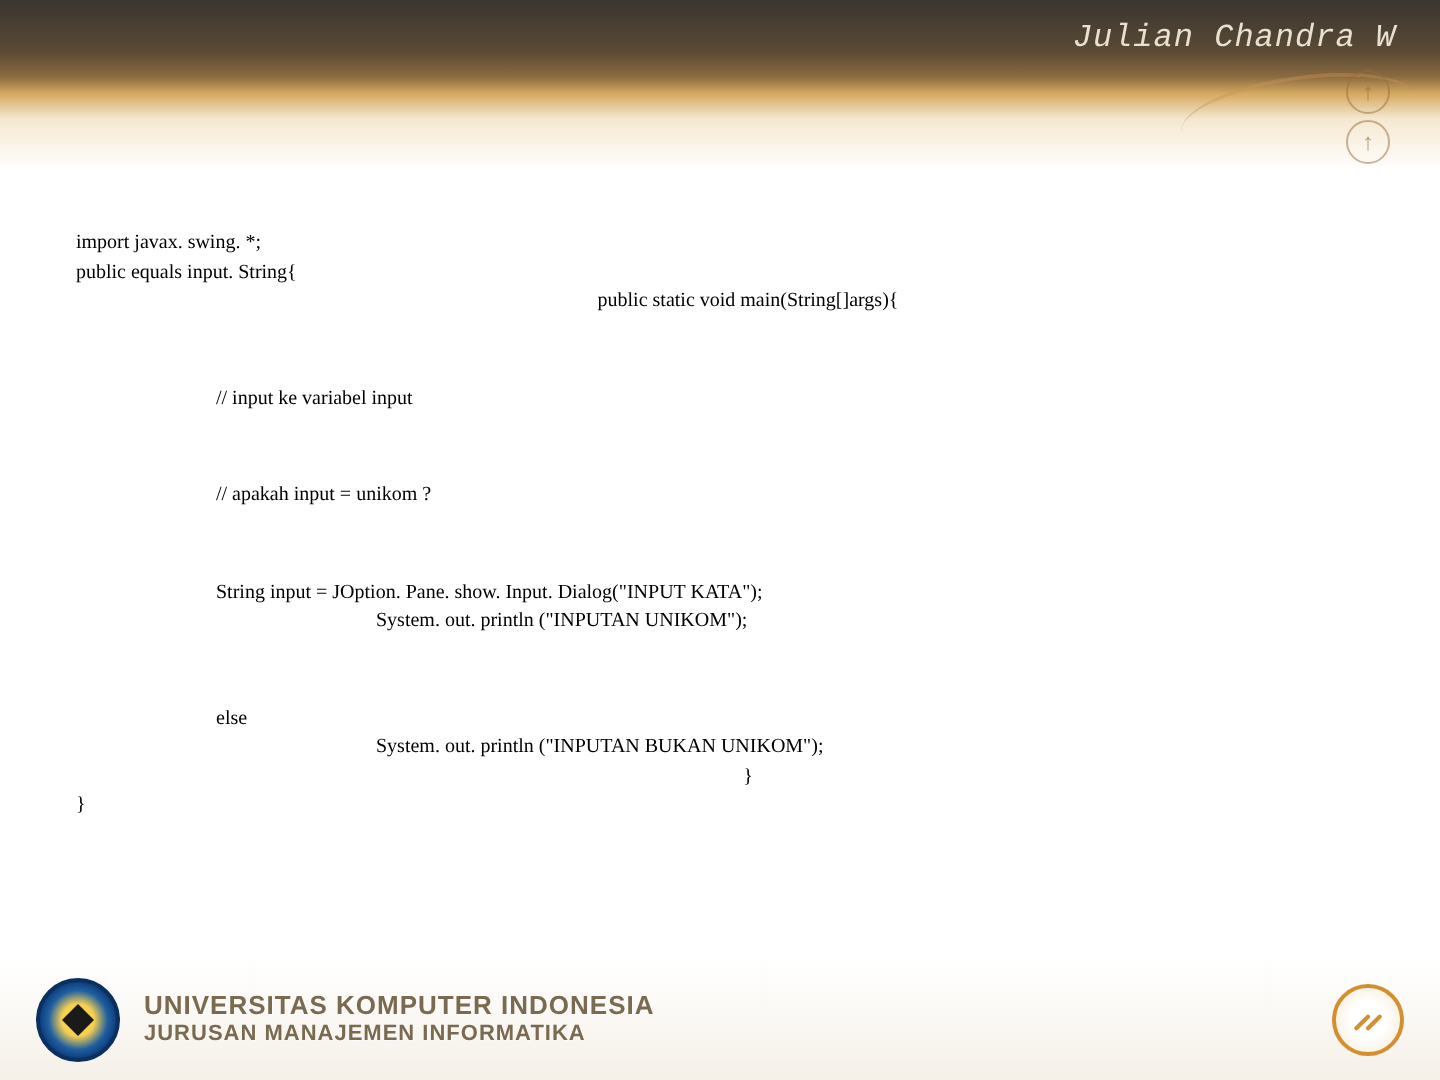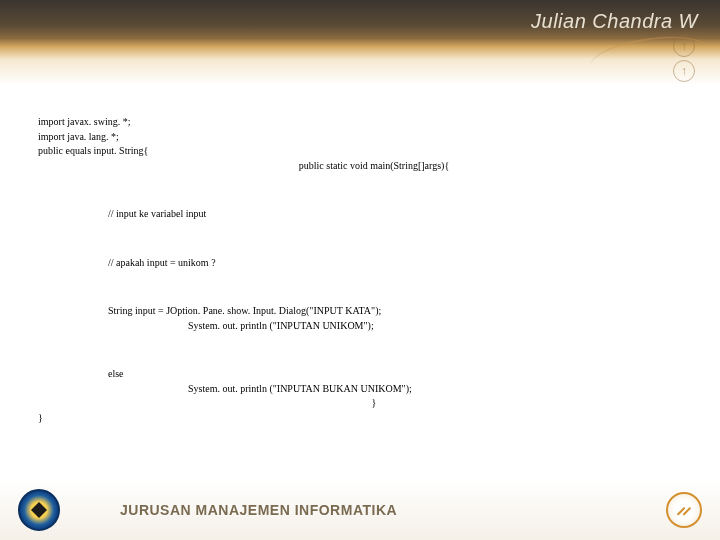--- a/index.html
+++ b/index.html
@@ -15,22 +15,22 @@
     width: 100%;
     height: 85px;
     background: linear-gradient(to bottom, #3a3530 0%, #5a4a35 30%, #8a6a40 45%, #d4a860 55%, #f5e8d0 70%, #ffffff 100%);
     position: relative;
   }
   .author {
     position: absolute;
     top: 10px;
     right: 22px;
     color: #e8e0d0;
-    font-family: Liberation Sans, sans-serif;
-    font-size: 20px;
+    font-family: Liberation Mono, monospace;
+    font-size: 16px;
     font-style: italic;
     letter-spacing: 0.5px;
   }
   .header-swoosh {
     position: absolute;
     top: 38px;
     right: 10px;
     width: 120px;
     height: 40px;
     border-top: 2px solid rgba(200,150,80,0.4);
@@ -96,21 +96,21 @@
     color: #7a6a50;
     font-family: Arial, sans-serif;
     font-weight: bold;
     font-size: 13px;
     line-height: 1.15;
     letter-spacing: 0.5px;
     text-shadow: 0.5px 0.5px 0 rgba(255,255,255,0.6);
     flex: 1;
   }
   .univ-line1 { display: block; }
-  .univ-line2 { display: block; font-size: 14px; margin-left: 48px; }
+  .univ-line2 { display: block; font-size: 11px; }
   .footer-arrow {
     width: 36px;
     height: 36px;
     border: 2px solid #d49030;
     border-radius: 50%;
     display: flex;
     align-items: center;
     justify-content: center;
     color: #d49030;
     background: radial-gradient(circle, #fff 40%, #f5e8d0 100%);
@@ -123,36 +123,36 @@
 
 <div class="header">
   <div class="author">Julian Chandra W</div>
   <div class="header-swoosh"></div>
   <div class="header-circle hc1">↑</div>
   <div class="header-circle hc2">↑</div>
 </div>
 
 <div class="content">
   <div>import javax. swing. *;</div>
-  <div>import java. lang. *;</div>
   <div>public equals input. String{</div>
   <div class="indent1">public static void main(String[]args){</div>
   <div class="indent2"> // input ke variabel input</div>
   <div class="indent2"> // apakah input = unikom ?</div>
   <div class="indent2">String input = JOption. Pane. show. Input. Dialog("INPUT KATA");</div>
   <div class="indent3">System. out. println ("INPUTAN UNIKOM");</div>
   <div class="indent2">else</div>
   <div class="indent3">System. out. println ("INPUTAN BUKAN UNIKOM");</div>
   <div class="indent1">}</div>
   <div>}</div>
 </div>
 
 <div class="footer">
   <div class="logo"></div>
   <div class="univ-text">
+    <span class="univ-line1">UNIVERSITAS KOMPUTER INDONESIA</span>
     <span class="univ-line2">JURUSAN MANAJEMEN INFORMATIKA</span>
   </div>
   <div class="footer-arrow">
     <svg viewBox="0 0 24 24" fill="none" stroke="#d49030" stroke-width="2.5">
       <path d="M5 17 L12 10 M12 17 L19 10" stroke-linecap="round"></path>
     </svg>
   </div>
 </div>
 
 </body></html>

